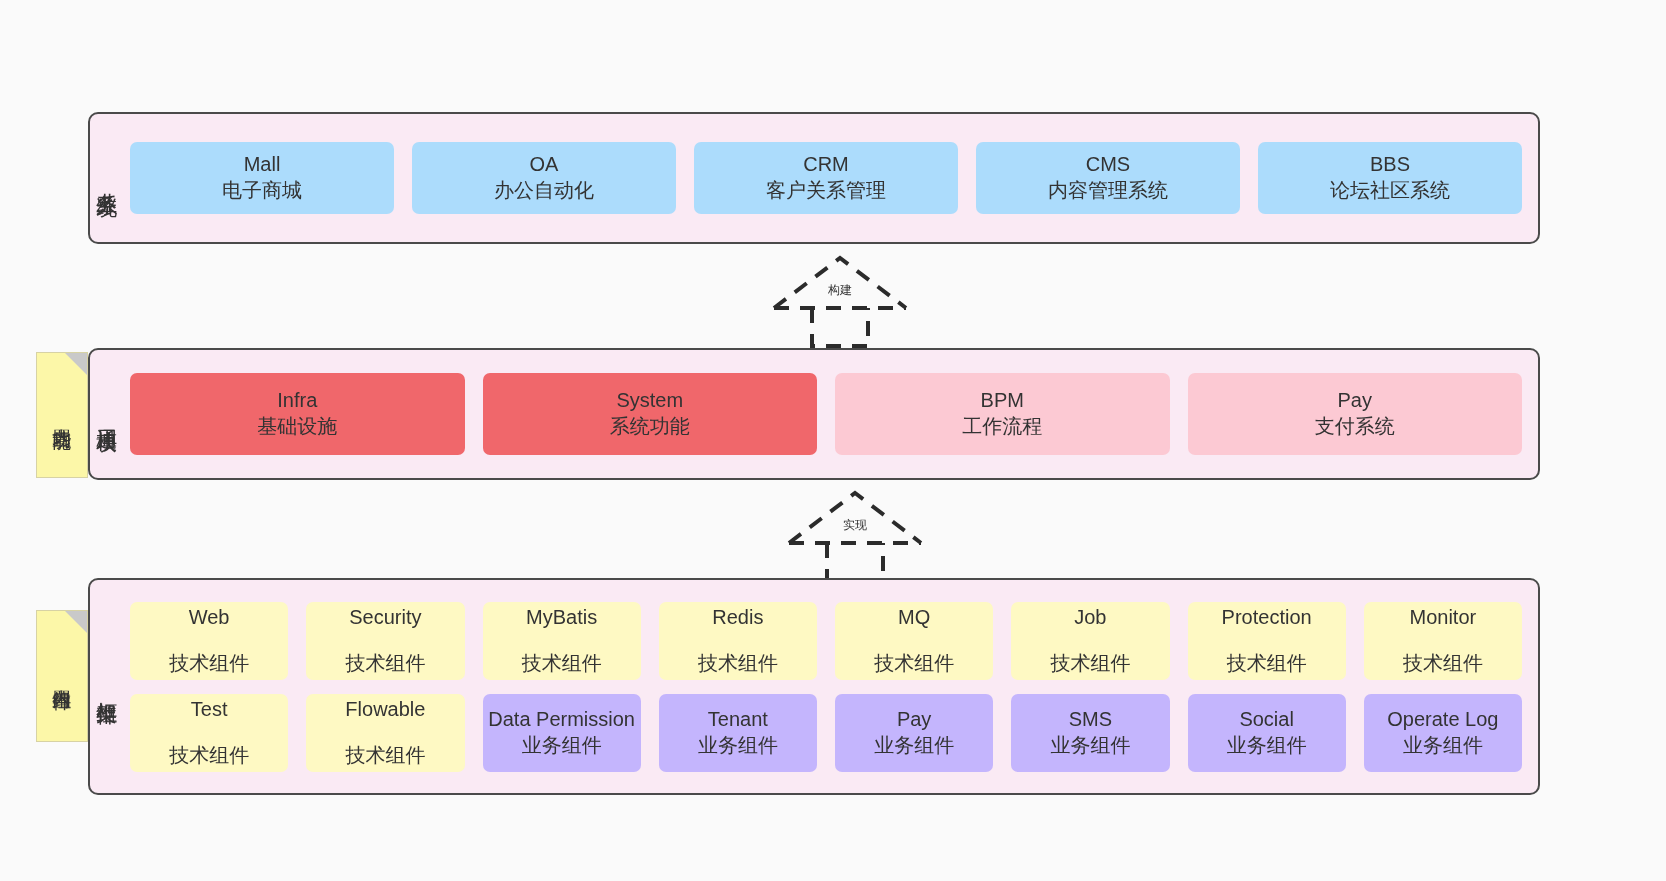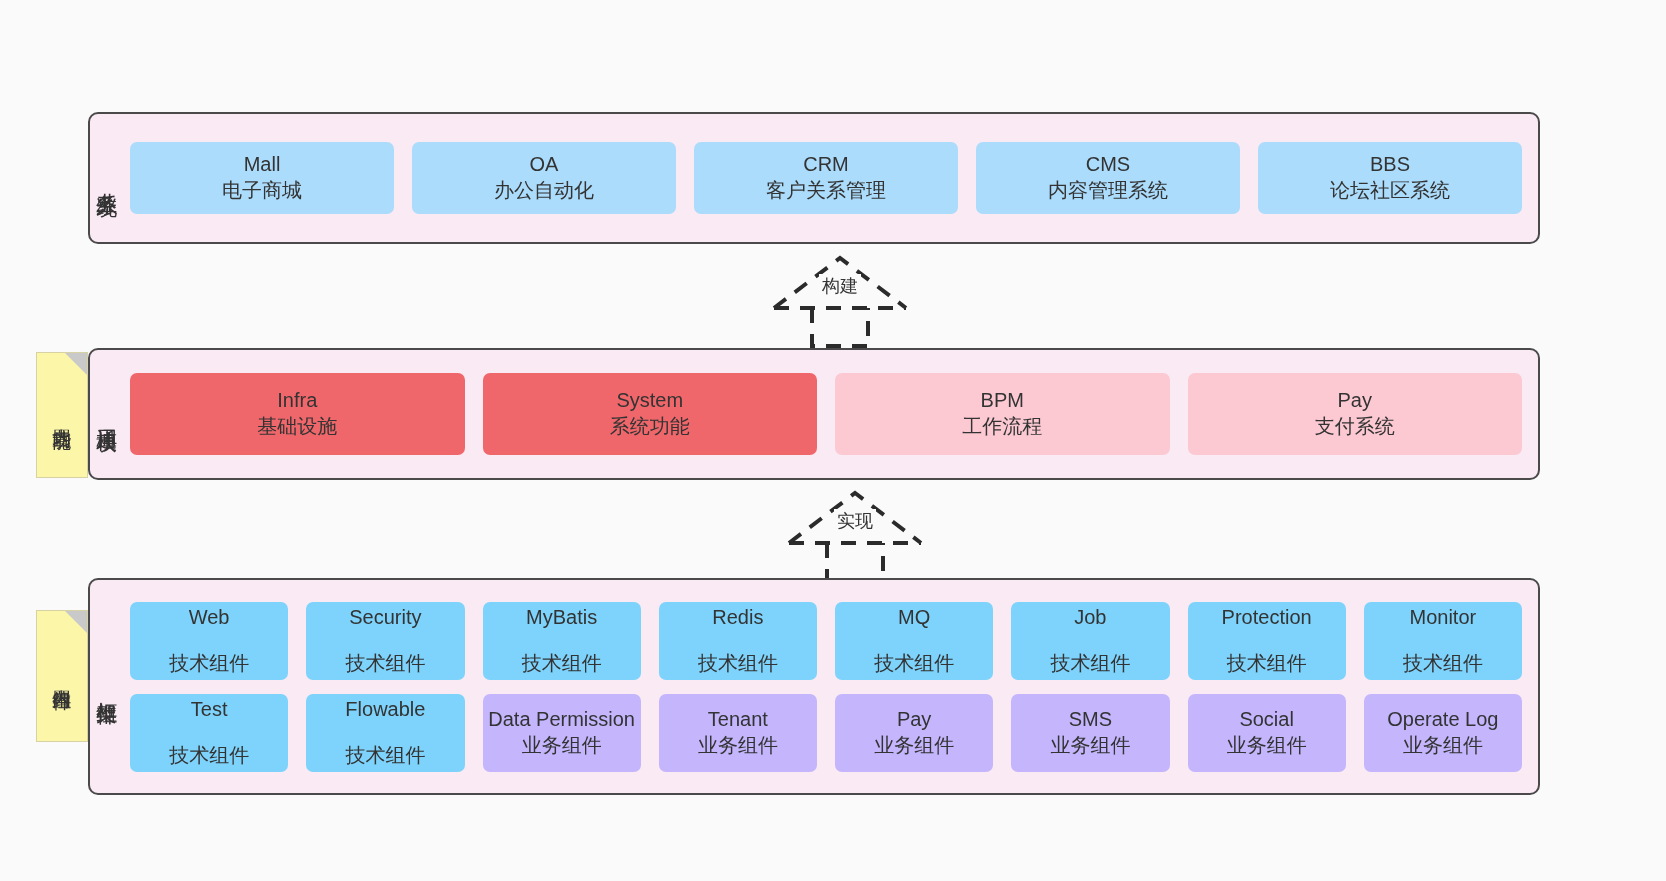--- a/index.html
+++ b/index.html
@@ -74,21 +74,21 @@
     box-sizing: border-box;
     padding: 6px 4px;
   }
   .node .ln { display: block; white-space: nowrap; }
   .node .ln.wrap { white-space: normal; }
 
   
   .blue        { background: #ACDCFC; }
   .red         { background: #F0676B; }
   .pink        { background: #FCC9D3; }
-  .green       { background: #7dd3fc; gap: 20px; }
+  .green       { background: #fef9c3; gap: 20px; }
   .green-light { background: #c4b5fd; }
 
   
   #layer-business { left: 88px;  top: 112px; width: 1452px; height: 132px; }
   #layer-common   { left: 88px;  top: 348px; width: 1452px; height: 132px; }
   #layer-framework{ left: 88px;  top: 578px; width: 1452px; height: 217px; }
 
   #layer-business  .node { height: 72px; }
   #layer-common    .node { height: 82px; }
   #layer-framework .node { height: 78px; }
@@ -126,22 +126,22 @@
   .connector {
     position: absolute;
     width: 160px;
     height: 96px;
   }
   .connector svg { display: block; }
   .connector-label {
     position: absolute;
     left: 50%;
     transform: translateX(-50%);
-    top: 22px;
-    font-size: 18px;
+    top: 30px;
+    font-size: 12px;
     background: #fafafa;
     padding: 0 3px;
     color: #333333;
     white-space: nowrap;
   }
   #connector-build  { left: 760px; top: 252px; }
   #connector-impl   { left: 775px; top: 487px; }
 </style>
 </head>
 <body>

